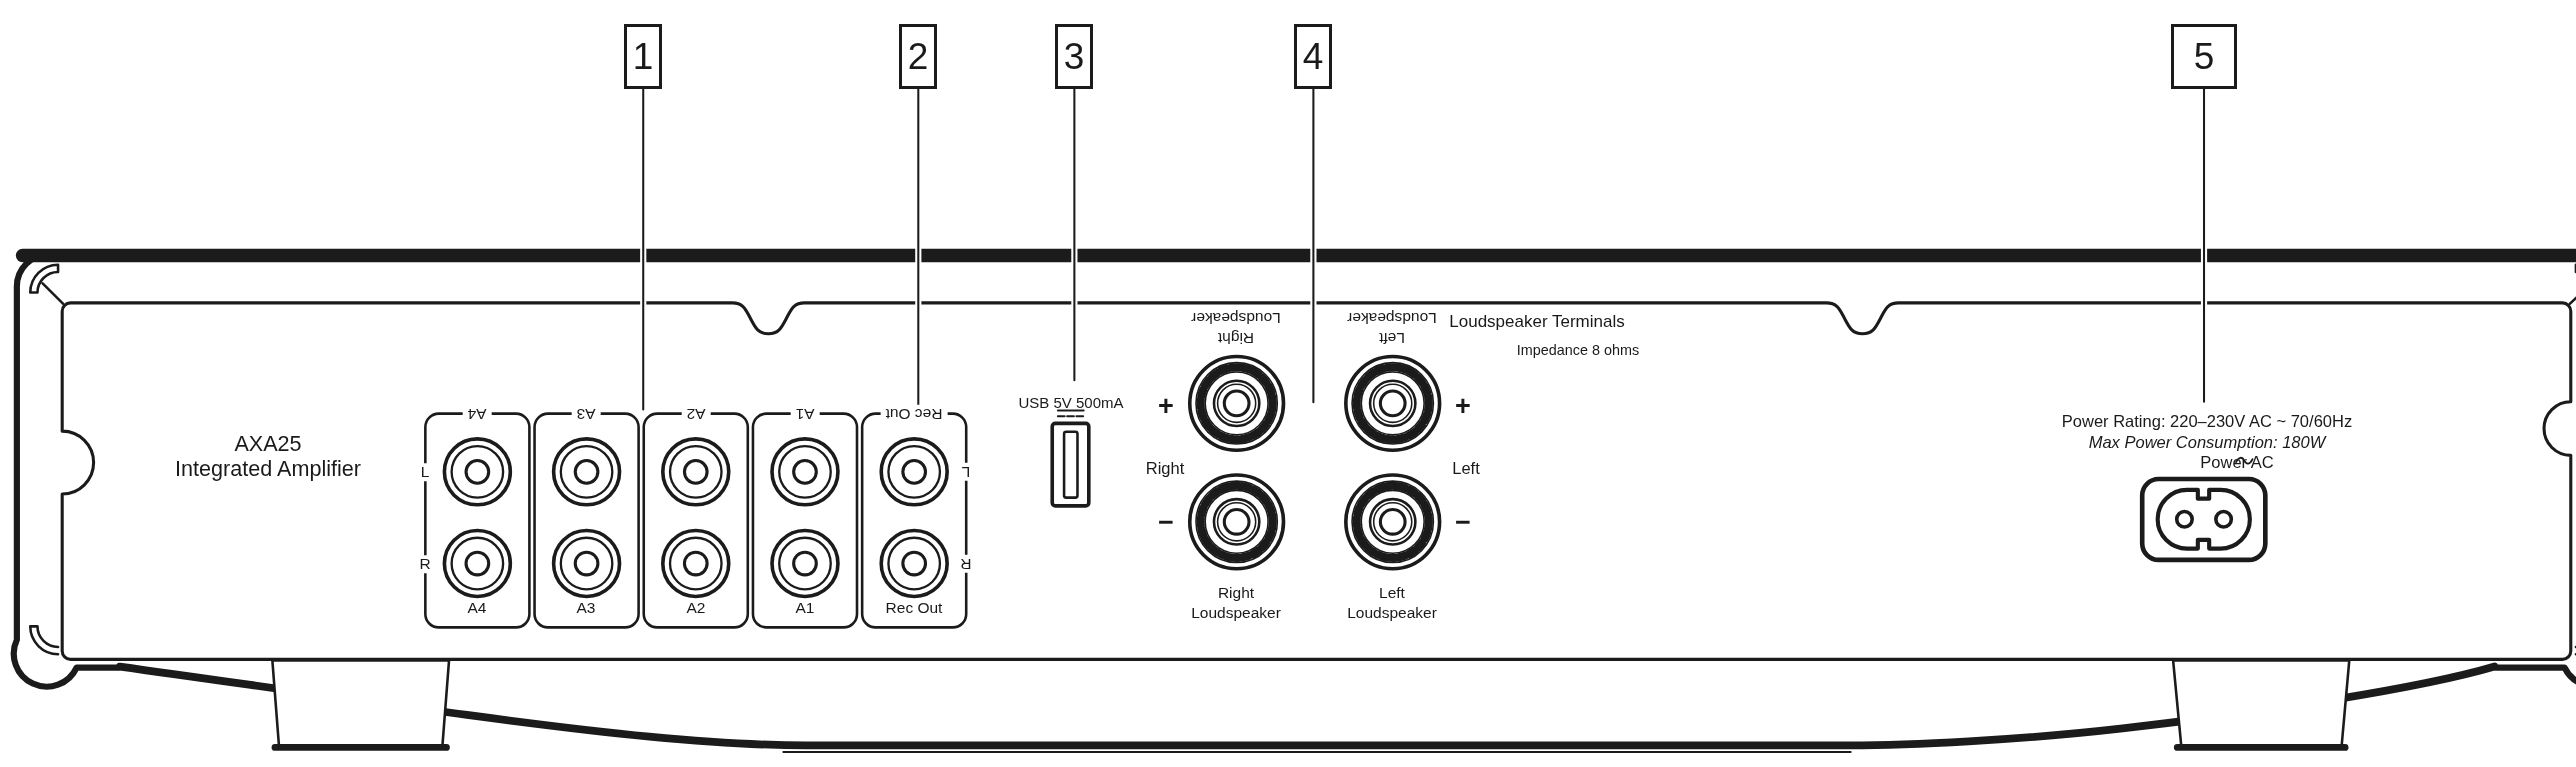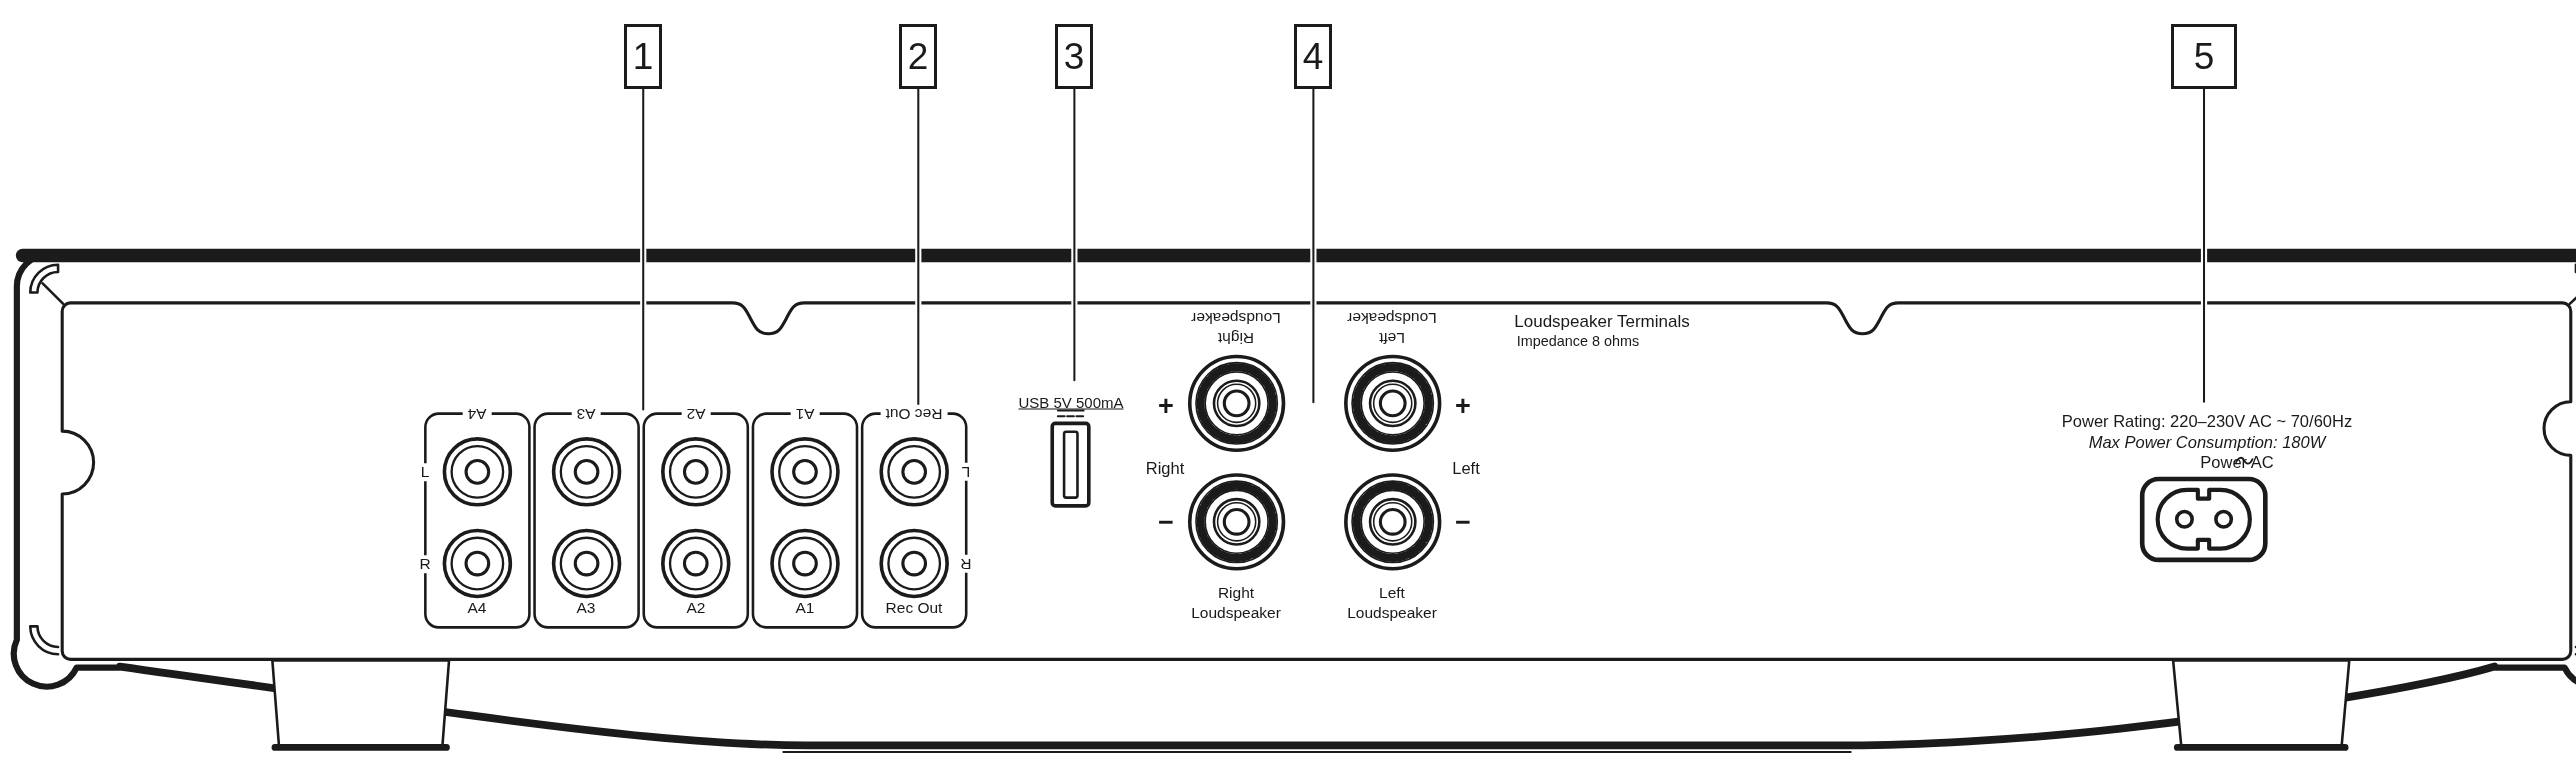--- a/index.html
+++ b/index.html
@@ -5,21 +5,21 @@
   html,body{margin:0;padding:0;background:#ffffff;}
   .stage{
     position:relative; width:2634px; height:767px; background:#ffffff;
     font-family:"Liberation Sans", sans-serif; color:#1a1a1a; overflow:hidden;
   }
   .stage svg{position:absolute;left:0;top:0;}
   .t{position:absolute; transform:translate(-50%,-50%); white-space:nowrap; line-height:1;}
   .flip{transform:translate(-50%,-50%) rotate(180deg);}
   .chip{background:#ffffff; padding:1px 5.2px;}
   .center{text-align:center;}
-  .f30{font-size:15.5px;} .f29{font-size:15px;text-decoration:underline;} .f32{font-size:16.5px;} .f33{font-size:17px;}
+  .f30{font-size:15.5px;} .f29{font-size:15px;} .f32{font-size:16.5px;} .f33{font-size:17px;}
   .f28{font-size:14.4px;}
   .model{font-size:21.6px; line-height:25px;}
   .pm{font-size:27px; font-weight:700;}
   .twoline{line-height:19.6px; text-align:center;}
   .power{font-size:16.5px; line-height:1;}
   .callout{
     position:absolute; box-sizing:border-box; border:3.6px solid #1b1b1b; background:#ffffff;
     display:flex; align-items:center; justify-content:center;
     font-size:37px; color:#1a1a1a;
   }
@@ -188,20 +188,24 @@
   <div class="callout" style="left:1055px; top:24px; width:38px; height:65px;">
     <span>3</span>
   </div>
   <div class="callout" style="left:1294px; top:24px; width:38px; height:65px;">
     <span>4</span>
   </div>
   <div class="callout" style="left:2171px; top:24px; width:66px; height:65px;">
     <span>5</span>
   </div>
 
+  <div class="t model center" style="left:268px; top:456px;">
+    <div>AXA25</div>
+    <div>Integrated Amplifier</div>
+  </div>
 
   <div class="t flip chip f30" style="left:477px;  top:414px;">A4</div>
   <div class="t flip chip f30" style="left:586px; top:414px;">A3</div>
   <div class="t flip chip f30" style="left:696px; top:414px;">A2</div>
   <div class="t flip chip f30" style="left:805px; top:414px;">A1</div>
   <div class="t flip chip f30" style="left:914px; top:414px;">Rec Out</div>
 
   <div class="t f30" style="left:477px;  top:608px;">A4</div>
   <div class="t f30" style="left:586px; top:608px;">A3</div>
   <div class="t f30" style="left:696px; top:608px;">A2</div>
@@ -217,22 +221,22 @@
 
   <div class="t flip twoline f30" style="left:1236px; top:328px;">
     <div>Right</div>
     <div>Loudspeaker</div>
   </div>
   <div class="t flip twoline f30" style="left:1392px; top:328px;">
     <div>Left</div>
     <div>Loudspeaker</div>
   </div>
 
-  <div class="t f33" style="left:1602px; top:321px;">Loudspeaker Terminals</div>
-  <div class="t f28" style="left:1578px; top:341px;">Impedance 8 ohms</div>
+  <div class="t f33" style="left:1537px; top:321px;">Loudspeaker Terminals</div>
+  <div class="t f28" style="left:1578px; top:350px;">Impedance 8 ohms</div>
 
   <div class="t pm" style="left:1166px; top:406px;">+</div>
   <div class="t pm" style="left:1166px; top:522px;">−</div>
   <div class="t pm" style="left:1463px; top:406px;">+</div>
   <div class="t pm" style="left:1463px; top:522px;">−</div>
 
   <div class="t f32" style="left:1165px; top:468px;">Right</div>
   <div class="t f32" style="left:1466px; top:468px;">Left</div>
 
   <div class="t twoline f30" style="left:1236px; top:603px;">

